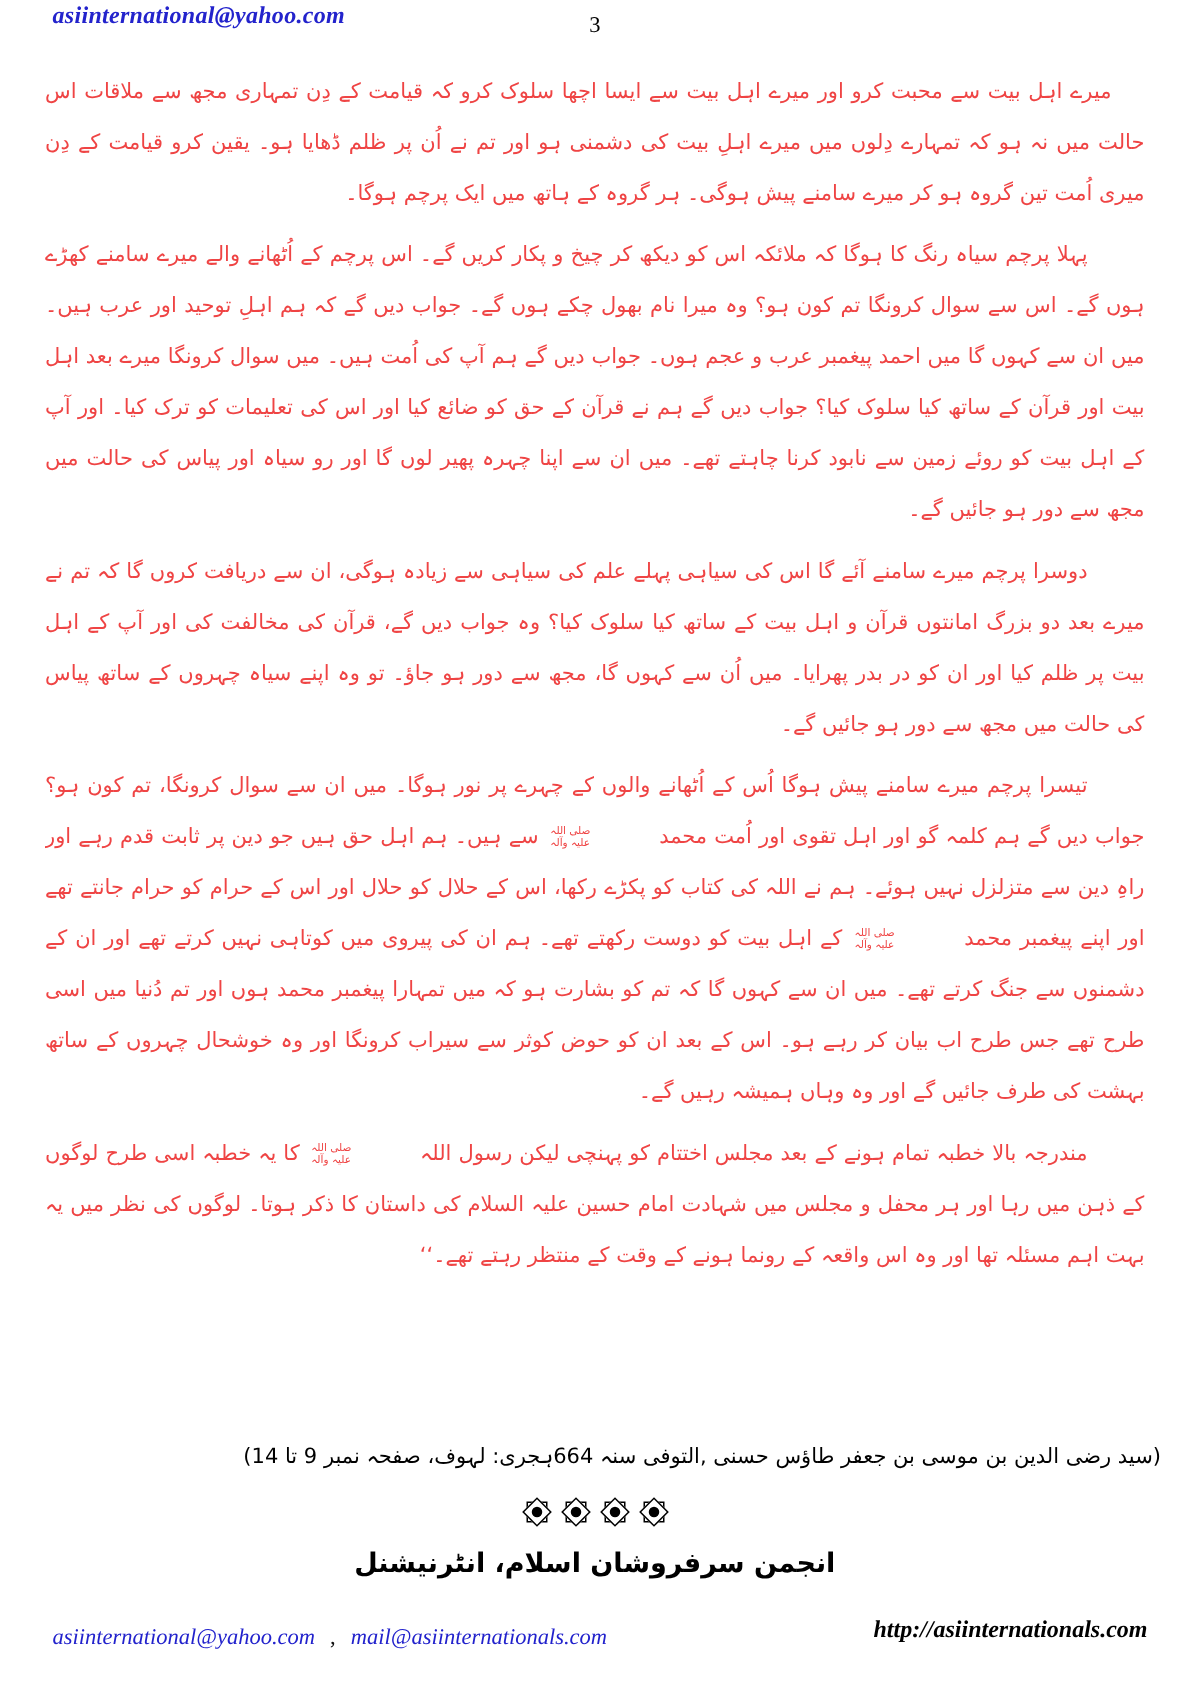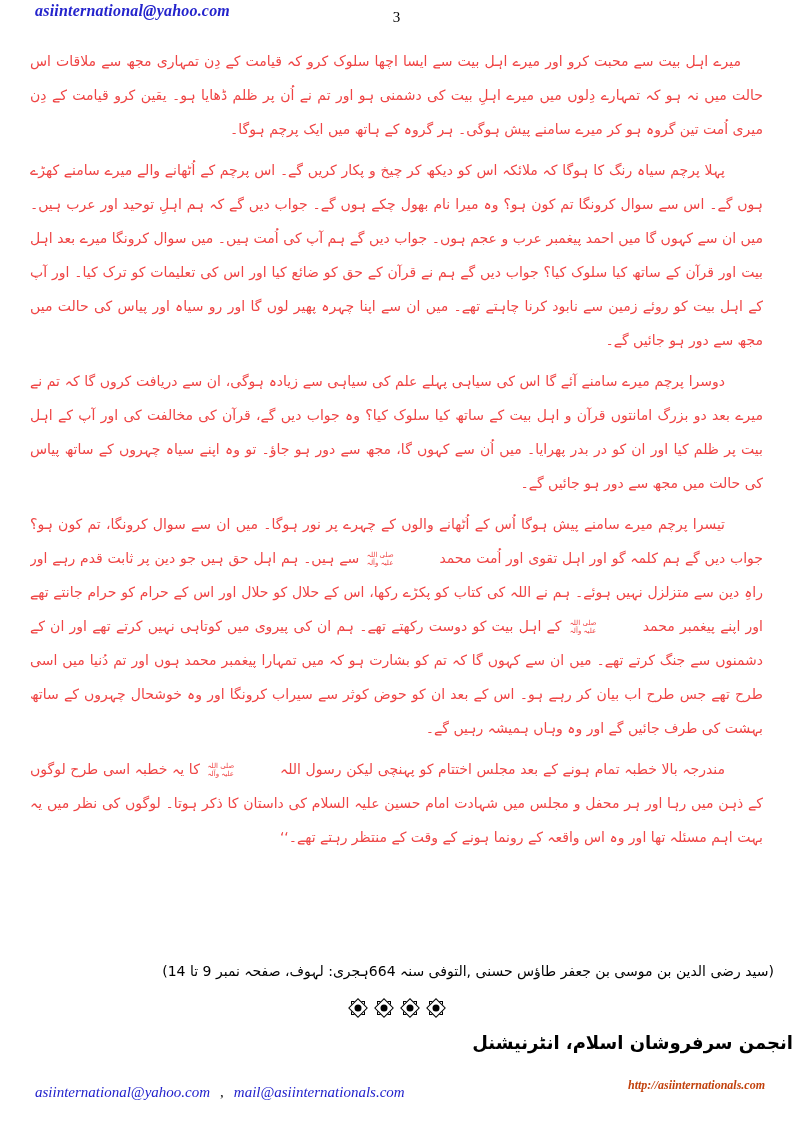--- a/index.html
+++ b/index.html
@@ -66,36 +66,36 @@
     transform:rotate(45deg);
   }
   .orn::after {
     content:""; position:absolute; left:50%; top:50%;
     width:7px; height:7px; transform:translate(-50%,-50%);
     background:#000; border-radius:50%; z-index:1;
   }
 
   .org-line {
     position:absolute; top:1032px; left:0; width:100%;
-    text-align:right; direction:rtl;
+    text-align:center; direction:rtl;
     font-weight:bold; font-size:18px; color:#000;
   }
 
   .footer-left {
     position:absolute; top:1084px; left:35px;
     font-family:"Liberation Serif", serif;
     font-style:italic; font-size:15px; color:#2222cc;
     white-space:nowrap;
   }
   .footer-left .sep { color:#111; margin:0 10px; font-style:normal; }
   .footer-url {
     position:absolute; top:1078px; right:28px;
     font-family:"Liberation Serif", serif;
     font-style:italic; font-weight:bold;
-    font-size:12px; color:#c2410c;
+    font-size:16px; color:#000000;
     white-space:nowrap;
   }
 </style>
 </head>
 <body>
 
 <div class="page">
 
   <span class="header-email">asiinternational@yahoo.com</span>
 

